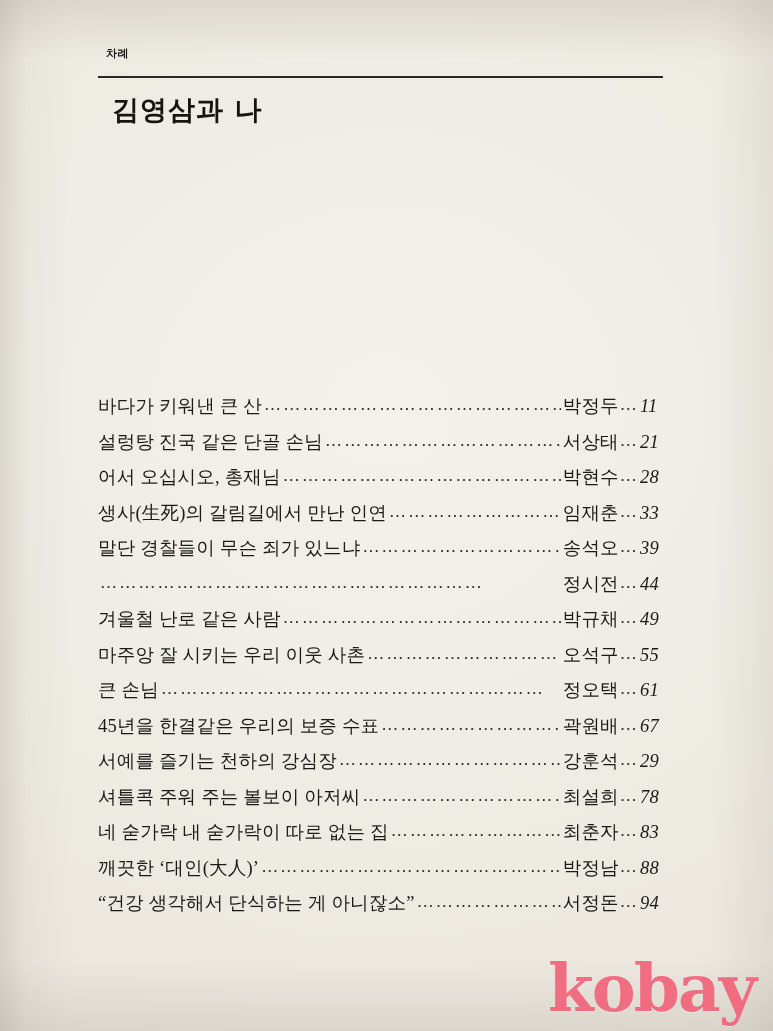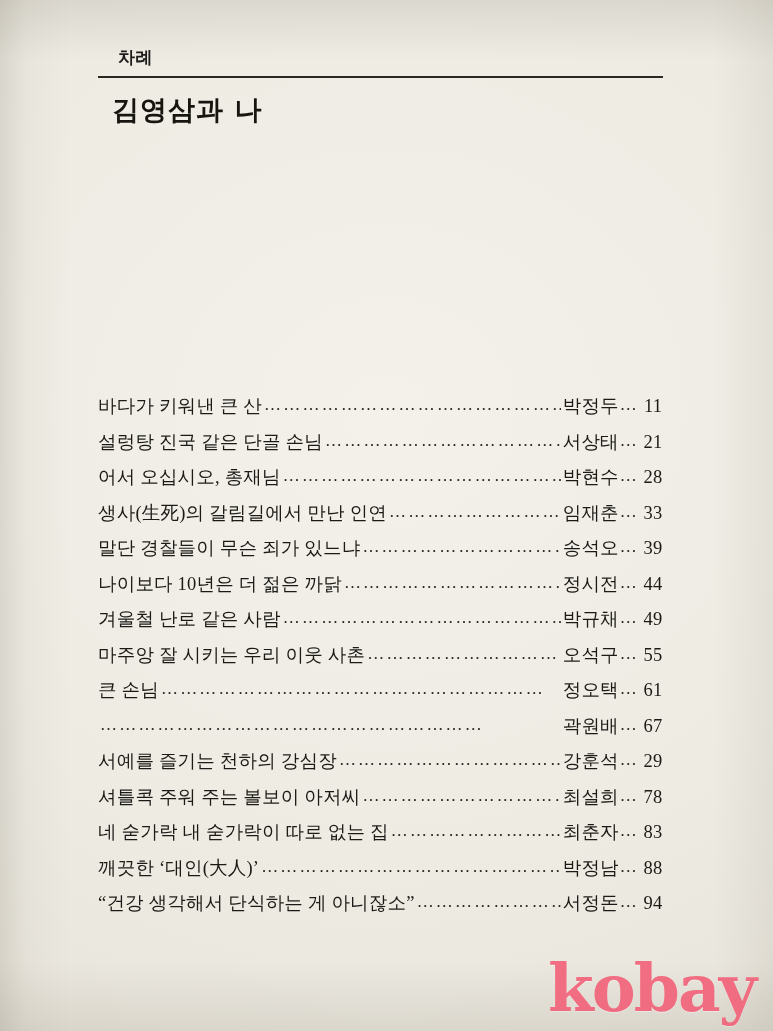--- a/index.html
+++ b/index.html
@@ -41,24 +41,24 @@
     left: 98px;
     top: 0;
     width: 570px;
     height: 100%;
   }
 
   
   .toc-label {
     position: absolute;
     top: 46px;
-    left: 20px;
+    left: 8px;
     font-family: "DejaVu Sans", "Liberation Sans", sans-serif;
     font-weight: bold;
-    font-size: 17px;
+    font-size: 11px;
     color: #1d1c1a;
     letter-spacing: 0.5px;
   }
   .header-rule {
     position: absolute;
     top: 76px;
     left: 0px;
     width: 565px;
     height: 2px;
     background: #2a2822;
@@ -113,23 +113,24 @@
     flex: 0 0 auto;
     font-size: 17px;
     letter-spacing: 2.2px;
     color: #26241e;
     position: relative;
     bottom: 2px;
     padding: 0 1px;
   }
   .entry-page {
     flex: 0 0 auto;
-    text-align: center;
+    text-align: left;
     min-width: 26px;
     letter-spacing: 0.2px;
+    font-style: italic;
   }
 
   
   .watermark {
     position: absolute;
     right: 18px;
     bottom: 4px;
     font-family: "DejaVu Serif", "Liberation Serif", serif;
     font-weight: bold;
     font-size: 66px;
@@ -185,21 +186,20 @@
 
       <div class="entry">
         <span class="entry-title">말단 경찰들이 무슨 죄가 있느냐</span>
         <span class="entry-dots">……………………………………………………</span>
         <span class="entry-author">송석오</span>
         <span class="entry-dots-small">…</span>
         <span class="entry-page">39</span>
       </div>
 
       <div class="entry">
-        <span class="entry-title">나이보다 10년은 더 젊은 까닭</span>
         <span class="entry-dots">……………………………………………………</span>
         <span class="entry-author">정시전</span>
         <span class="entry-dots-small">…</span>
         <span class="entry-page">44</span>
       </div>
 
       <div class="entry">
         <span class="entry-title">겨울철 난로 같은 사람</span>
         <span class="entry-dots">……………………………………………………</span>
         <span class="entry-author">박규채</span>
@@ -217,20 +217,21 @@
 
       <div class="entry">
         <span class="entry-title">큰 손님</span>
         <span class="entry-dots">……………………………………………………</span>
         <span class="entry-author">정오택</span>
         <span class="entry-dots-small">…</span>
         <span class="entry-page">61</span>
       </div>
 
       <div class="entry">
+        <span class="entry-title">45년을 한결같은 우리의 보증 수표</span>
         <span class="entry-dots">……………………………………………………</span>
         <span class="entry-author">곽원배</span>
         <span class="entry-dots-small">…</span>
         <span class="entry-page">67</span>
       </div>
 
       <div class="entry">
         <span class="entry-title">서예를 즐기는 천하의 강심장</span>
         <span class="entry-dots">……………………………………………………</span>
         <span class="entry-author">강훈석</span>

